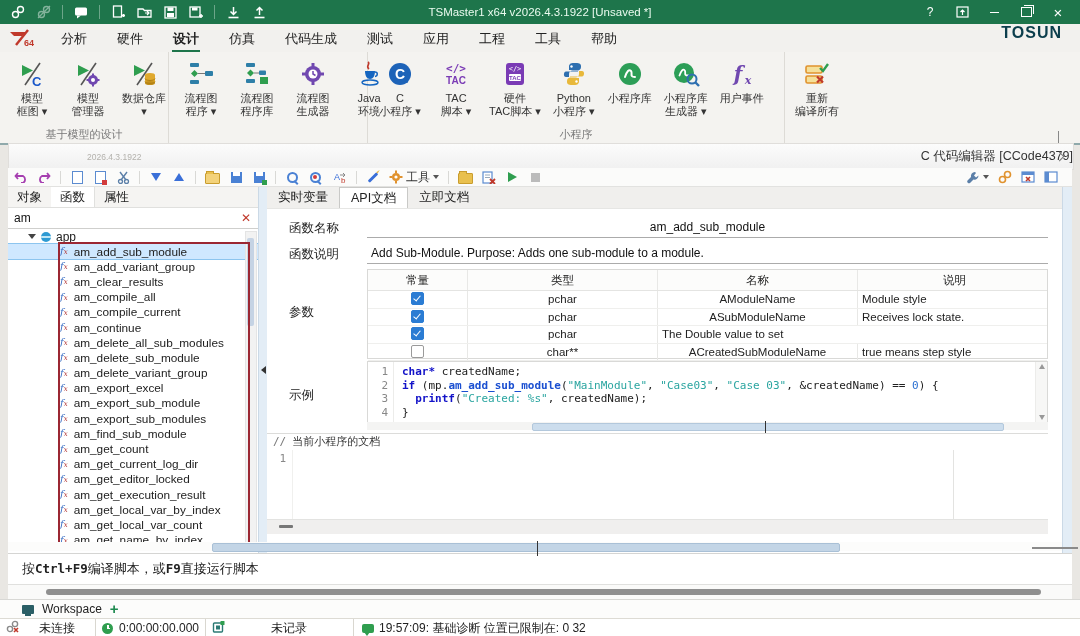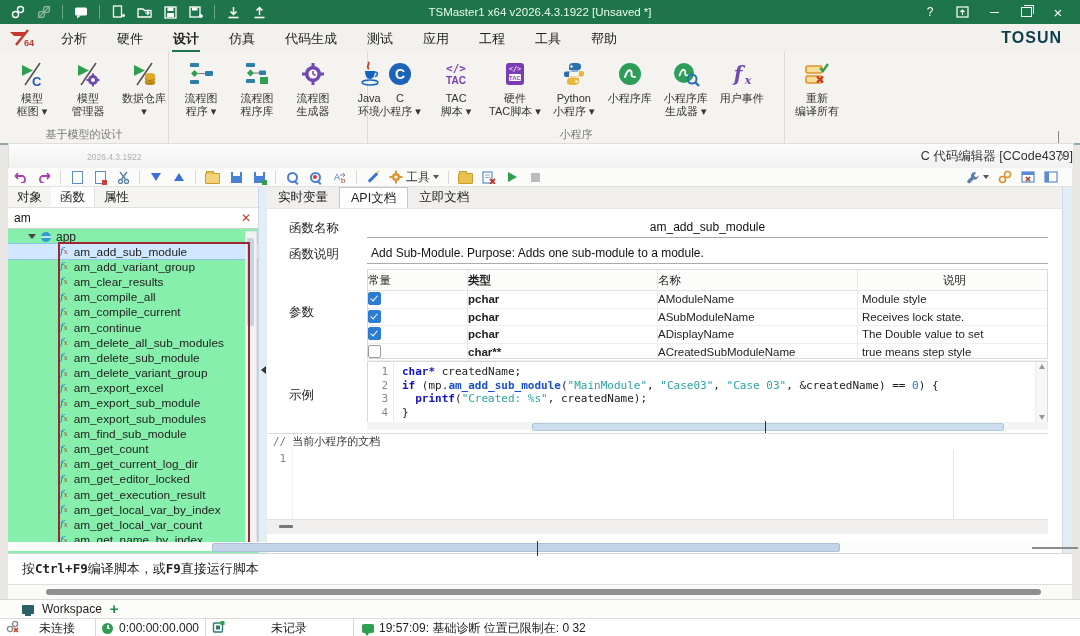--- a/index.html
+++ b/index.html
@@ -11,21 +11,21 @@
   .tb-ic{width:16px;height:16px;display:flex;align-items:center;justify-content:center;}
   .tb-ic svg{display:block;}
   .tb-sep{width:1px;height:14px;background:rgba(255,255,255,.35);}
   .tb-title{position:absolute;left:0;right:0;text-align:center;font-size:11.5px;color:#eafbef;pointer-events:none;}
   .tb-ctrls{margin-left:auto;display:flex;align-items:center;gap:4px;padding-right:8px;}
   .tb-btn{width:28px;height:22px;display:flex;align-items:center;justify-content:center;font-size:12px;color:#fff;}
   .restore-glyph{width:9px;height:8px;border:1px solid #fff;position:relative;}
   .restore-glyph:before{content:"";position:absolute;left:2px;top:-3px;width:9px;height:8px;border:1px solid #fff;border-bottom:none;border-left:none;}
   .min-glyph{width:9px;height:1px;background:#fff;}
   
-  .menubar{left:0;top:24px;width:1080px;height:28px;background:#f2f1ee;display:flex;align-items:center;border-bottom:1px solid #e3e1dd;}
+  .menubar{left:0;top:24px;width:1080px;height:28px;background:#f2f1ee;display:flex;border-bottom:1px solid #e3e1dd;}
   .logo{width:46px;display:flex;align-items:center;justify-content:center;}
   .menu-items{display:flex;align-items:center;}
   .menu-item{padding:5px 15px 4px;font-size:13px;color:#222;cursor:default;position:relative;}
   .menu-item.active{font-weight:bold;}
   .menu-item.active:after{content:"";position:absolute;left:14px;right:14px;bottom:-1px;height:3px;background:#1e754b;}
   .brand{margin-left:auto;padding-right:18px;font-weight:bold;font-size:16px;letter-spacing:1px;color:#0c3e4c;}
   
   .ribbon{left:0;top:52px;width:1080px;height:91px;background:#f4f3f0;border-bottom:2px solid #8fa9ab;display:flex;}
   .rgroup{position:relative;display:flex;align-items:flex-start;padding:4px 4px 14px;border-right:1px solid #dddbd6;}
   .rcap{position:absolute;left:0;right:0;bottom:1px;text-align:center;font-size:11px;color:#777;}
@@ -57,21 +57,21 @@
   .savebx.plus:after{content:"";position:absolute;right:-2px;bottom:-2px;width:5px;height:5px;background:#2f9e4f;}
   .folder{width:13px;height:9px;background:#e9c04e;border:1px solid #c99d2e;border-radius:1px;position:relative;margin-top:3px;}
   .folder:before{content:"";position:absolute;left:0;top:-3px;width:6px;height:2px;background:#e9c04e;border:1px solid #c99d2e;border-bottom:none;}
   .folder.openf{background:#f3d27a;}
   .mag{width:7px;height:7px;border:2px solid #4a81d4;border-radius:50%;position:relative;}
   .mag:after{content:"";position:absolute;left:6px;top:6px;width:2px;height:5px;background:#4a81d4;transform:rotate(-45deg);}
   .mag.red:before{content:"";position:absolute;left:1px;top:1px;width:4px;height:4px;border-radius:50%;background:#d23b3b;}
   .pencil{width:12px;height:3px;background:#3a6fd8;transform:rotate(-45deg);position:relative;border-radius:1px;}
   .pencil:after{content:"";position:absolute;right:-4px;top:0;border-top:1.5px solid transparent;border-bottom:1.5px solid transparent;border-left:4px solid #e8b646;}
   
-  .sidebar{left:8px;top:187px;width:250px;height:366px;background:#86efac;border-right:4px solid #b91c1c;}
+  .sidebar{left:8px;top:187px;width:250px;height:366px;background:#ffffff;border-right:4px solid #b91c1c;}
   .sb-tabs{display:flex;background:#f5f4f2;height:20px;align-items:center;border-bottom:1px solid #e0e0de;}
   .sb-tab{padding:0 9px;font-size:12.5px;color:#222;height:20px;line-height:20px;}
   .sb-tab.active{background:#fff;border-right:1px solid #e0e0de;}
   .searchrow{height:20px;border-bottom:1px solid #cfcfcd;display:flex;align-items:center;background:#fff;}
   .searchval{padding-left:6px;font-size:12px;color:#111;flex:1;}
   .clearx{color:#c0392b;font-weight:bold;font-size:12px;padding-right:7px;cursor:default;}
   .tree{position:relative;height:325px;overflow:hidden;}
   .rootrow{display:flex;align-items:center;height:15px;padding-left:20px;gap:5px;font-size:12px;}
   .twist{width:0;height:0;border-left:4px solid transparent;border-right:4px solid transparent;border-top:5px solid #444;}
   .globe{width:10px;height:10px;border-radius:50%;background:#2f9bd3;position:relative;overflow:hidden;}
@@ -91,22 +91,22 @@
   .api-tab{padding:0 11px;line-height:21px;font-size:12.5px;color:#222;}
   .api-tab.active{background:#fff;border:1px solid #c9c9c7;border-bottom:none;}
   .flabel{position:absolute;left:22px;font-size:12.5px;color:#222;}
   .ffield{position:absolute;left:100px;right:14px;border-bottom:1px solid #ababab;font-size:12px;color:#111;height:17px;}
   .ffield.center{text-align:center;}
   
   .ptable{position:absolute;left:100px;right:14px;top:60px;height:88px;border:1px solid #d9d9d7;font-size:11.5px;}
   .phead,.prow{display:flex;}
   .phead{height:20px;line-height:20px;background:#fcfcfb;border-bottom:1px solid #e4e4e2;color:#222;}
   .prow{height:16.5px;line-height:16.5px;border-bottom:1px solid #efefed;}
-  .pc{box-sizing:border-box;border-right:1px solid #e8e8e6;text-align:left;overflow:hidden;}
-  .pc.c1{width:100px;}.pc.c2{width:190px;font-weight:bold;}.pc.c3{width:200px;}.pc.c4{flex:1;text-align:left;padding-left:4px;border-right:none;}
+  .pc{box-sizing:border-box;border-right:1px solid #e8e8e6;text-align:center;overflow:hidden;}
+  .pc.c1{width:100px;}.pc.c2{width:190px;}.pc.c3{width:200px;}.pc.c4{flex:1;text-align:left;padding-left:4px;border-right:none;}
   .cb{display:inline-block;width:11px;height:11px;border:1px solid #9a9a9a;border-radius:2px;background:#fff;vertical-align:middle;margin-top:-2px;position:relative;}
   .cb.on{background:#2b7cd3;border-color:#2b7cd3;}
   .cb.on:after{content:"";position:absolute;left:3px;top:1px;width:3px;height:6px;border-right:1.6px solid #fff;border-bottom:1.6px solid #fff;transform:rotate(40deg);}
   
   .codebox{position:absolute;left:100px;right:14px;top:152px;height:60px;border:1px solid #d9d9d7;background:#fff;display:flex;font-family:"DejaVu Sans Mono",monospace;font-size:11px;line-height:13.5px;}
   .gutter{width:26px;border-right:1px solid #ececea;color:#888;text-align:right;padding:3px 5px 0 0;box-sizing:border-box;}
   .codearea{flex:1;padding:3px 0 0 8px;white-space:pre;overflow:hidden;}
   .tok-kw{color:#1212c8;font-weight:bold;}
   .tok-fn{color:#1a4fd1;font-weight:bold;}
   .tok-str{color:#2aa5a0;}
@@ -737,21 +737,20 @@
             </div>
             <div class="prow">
               <div class="pc c1"><span class="cb on"></span></div>
               <div class="pc c2">pchar</div>
               <div class="pc c3">ASubModuleName</div>
               <div class="pc c4">Receives lock state.</div>
             </div>
             <div class="prow">
               <div class="pc c1"><span class="cb on"></span></div>
               <div class="pc c2">pchar</div>
-              <div class="pc c3">ADisplayName</div>
               <div class="pc c4">The Double value to set</div>
             </div>
             <div class="prow">
               <div class="pc c1"><span class="cb"></span></div>
               <div class="pc c2">char**</div>
               <div class="pc c3">ACreatedSubModuleName</div>
               <div class="pc c4">true means step style</div>
             </div>
           </div>
       </div>

